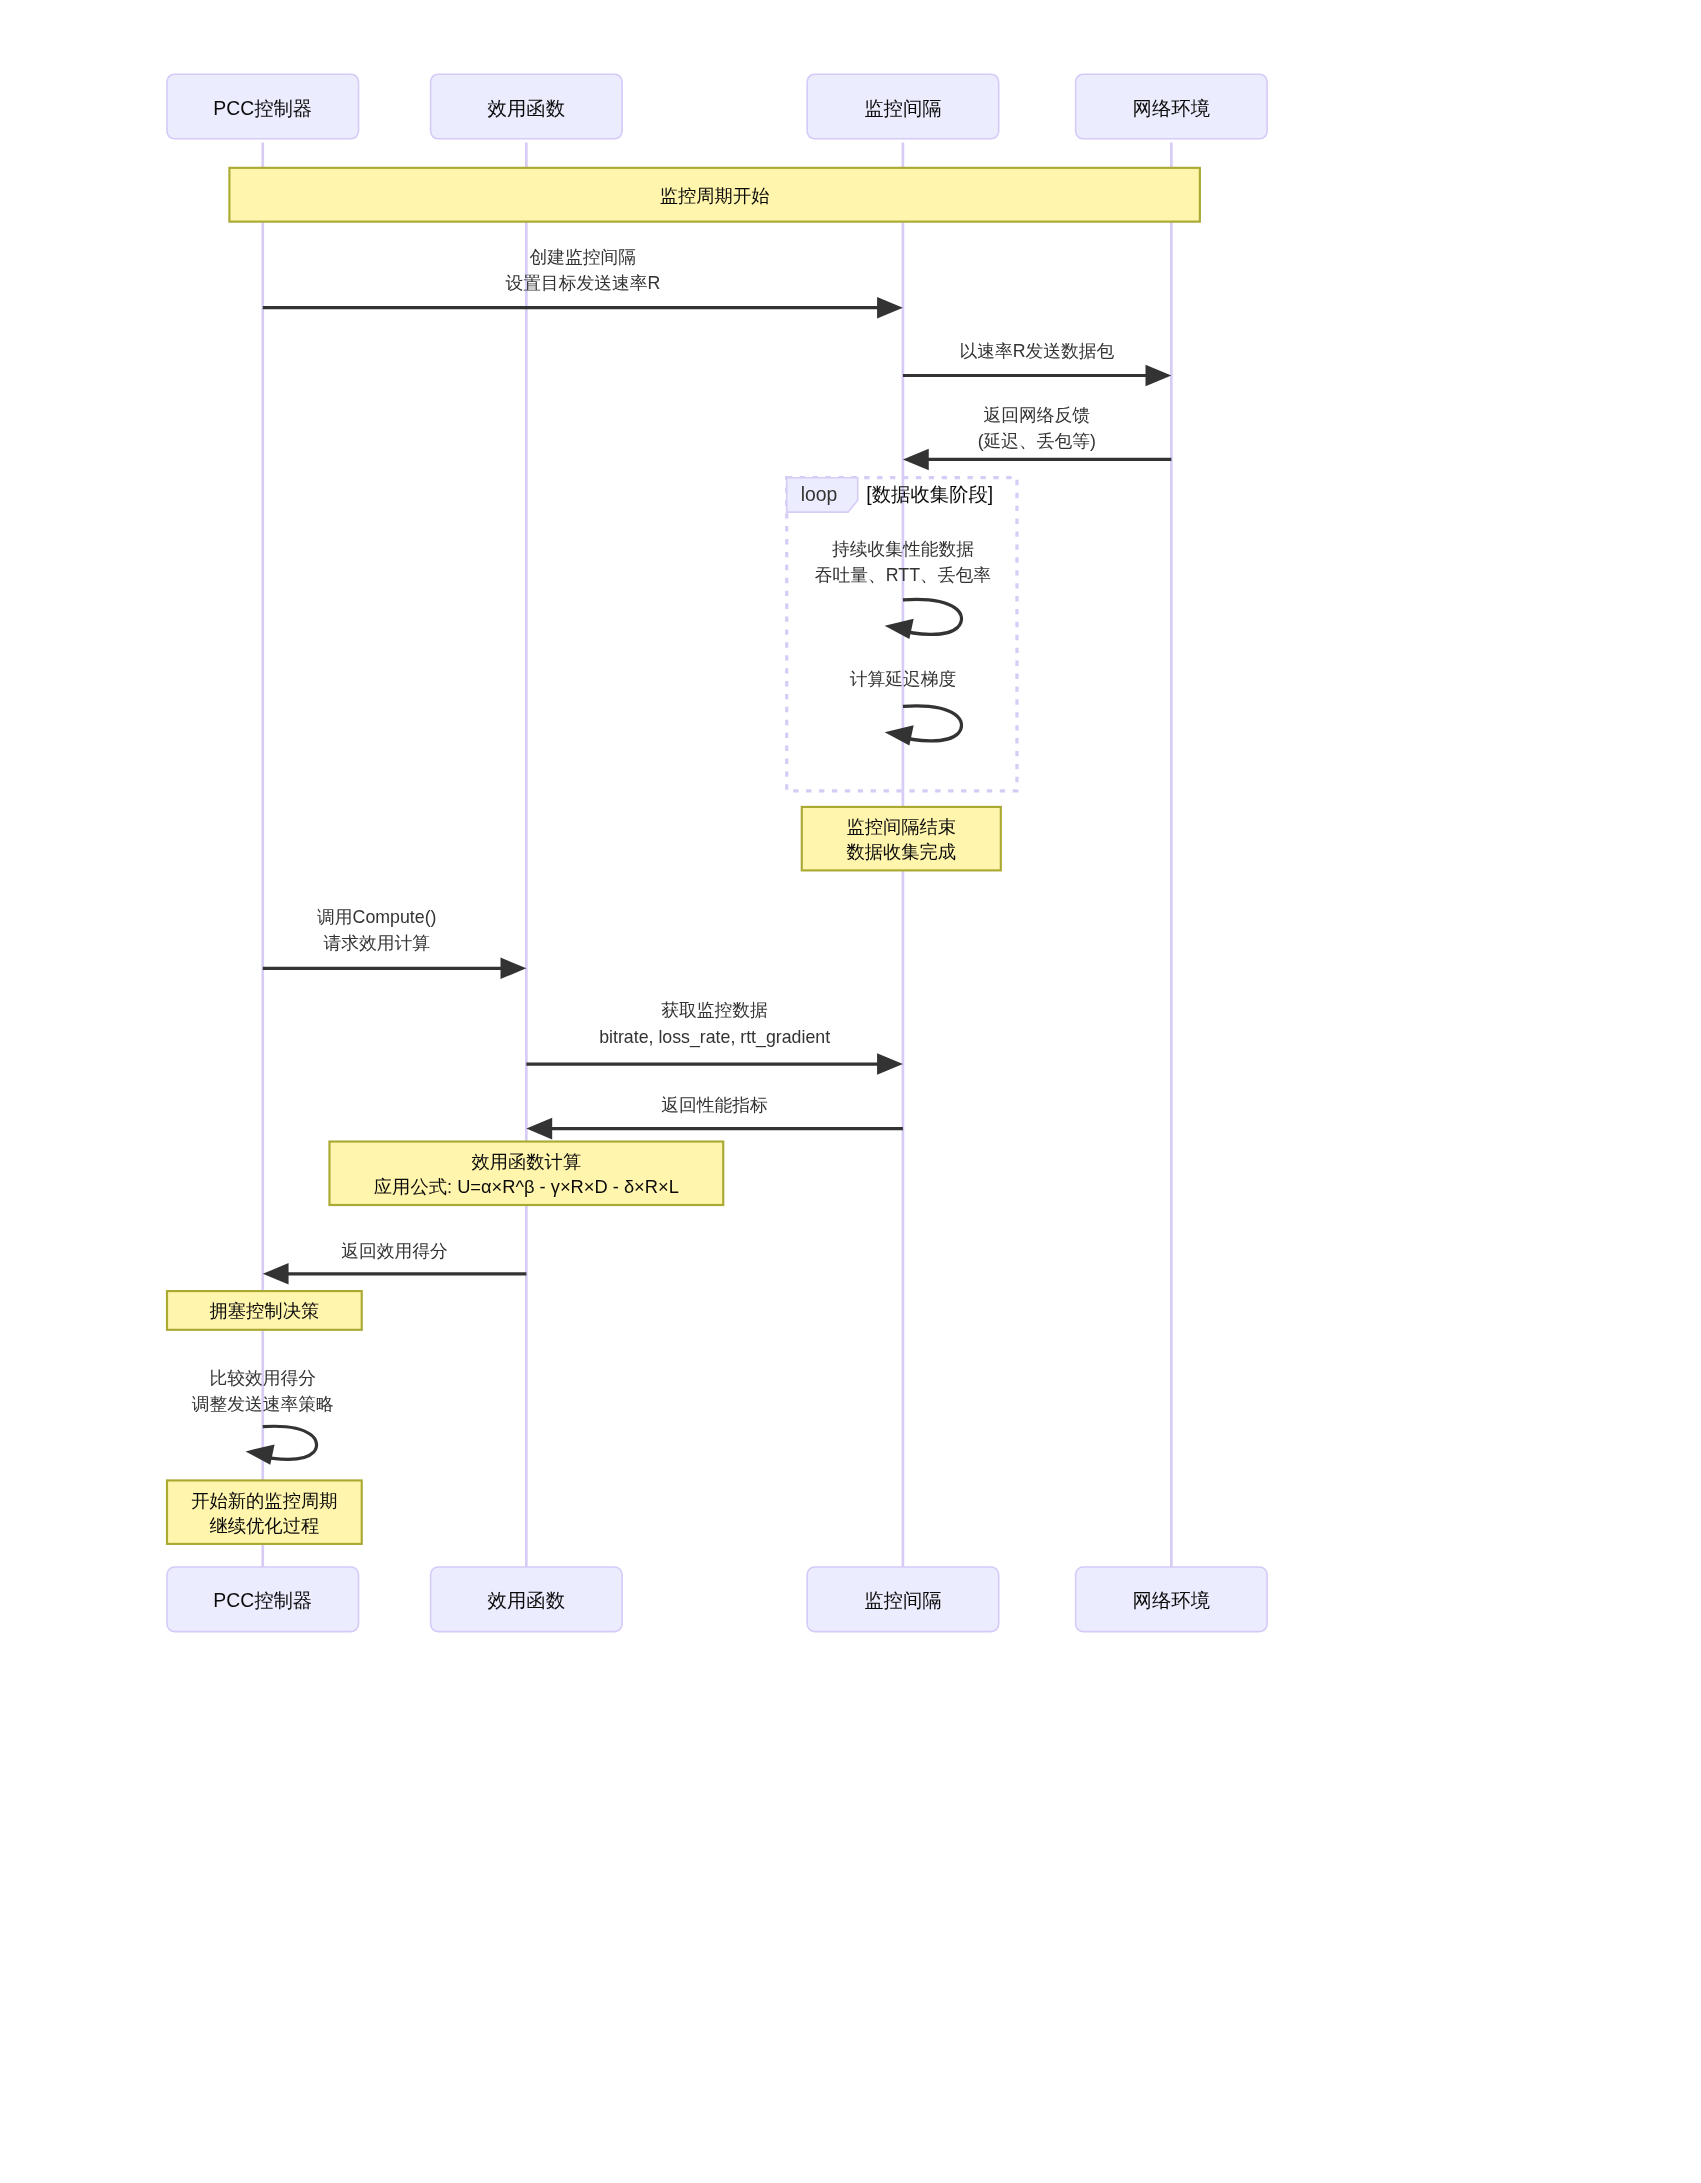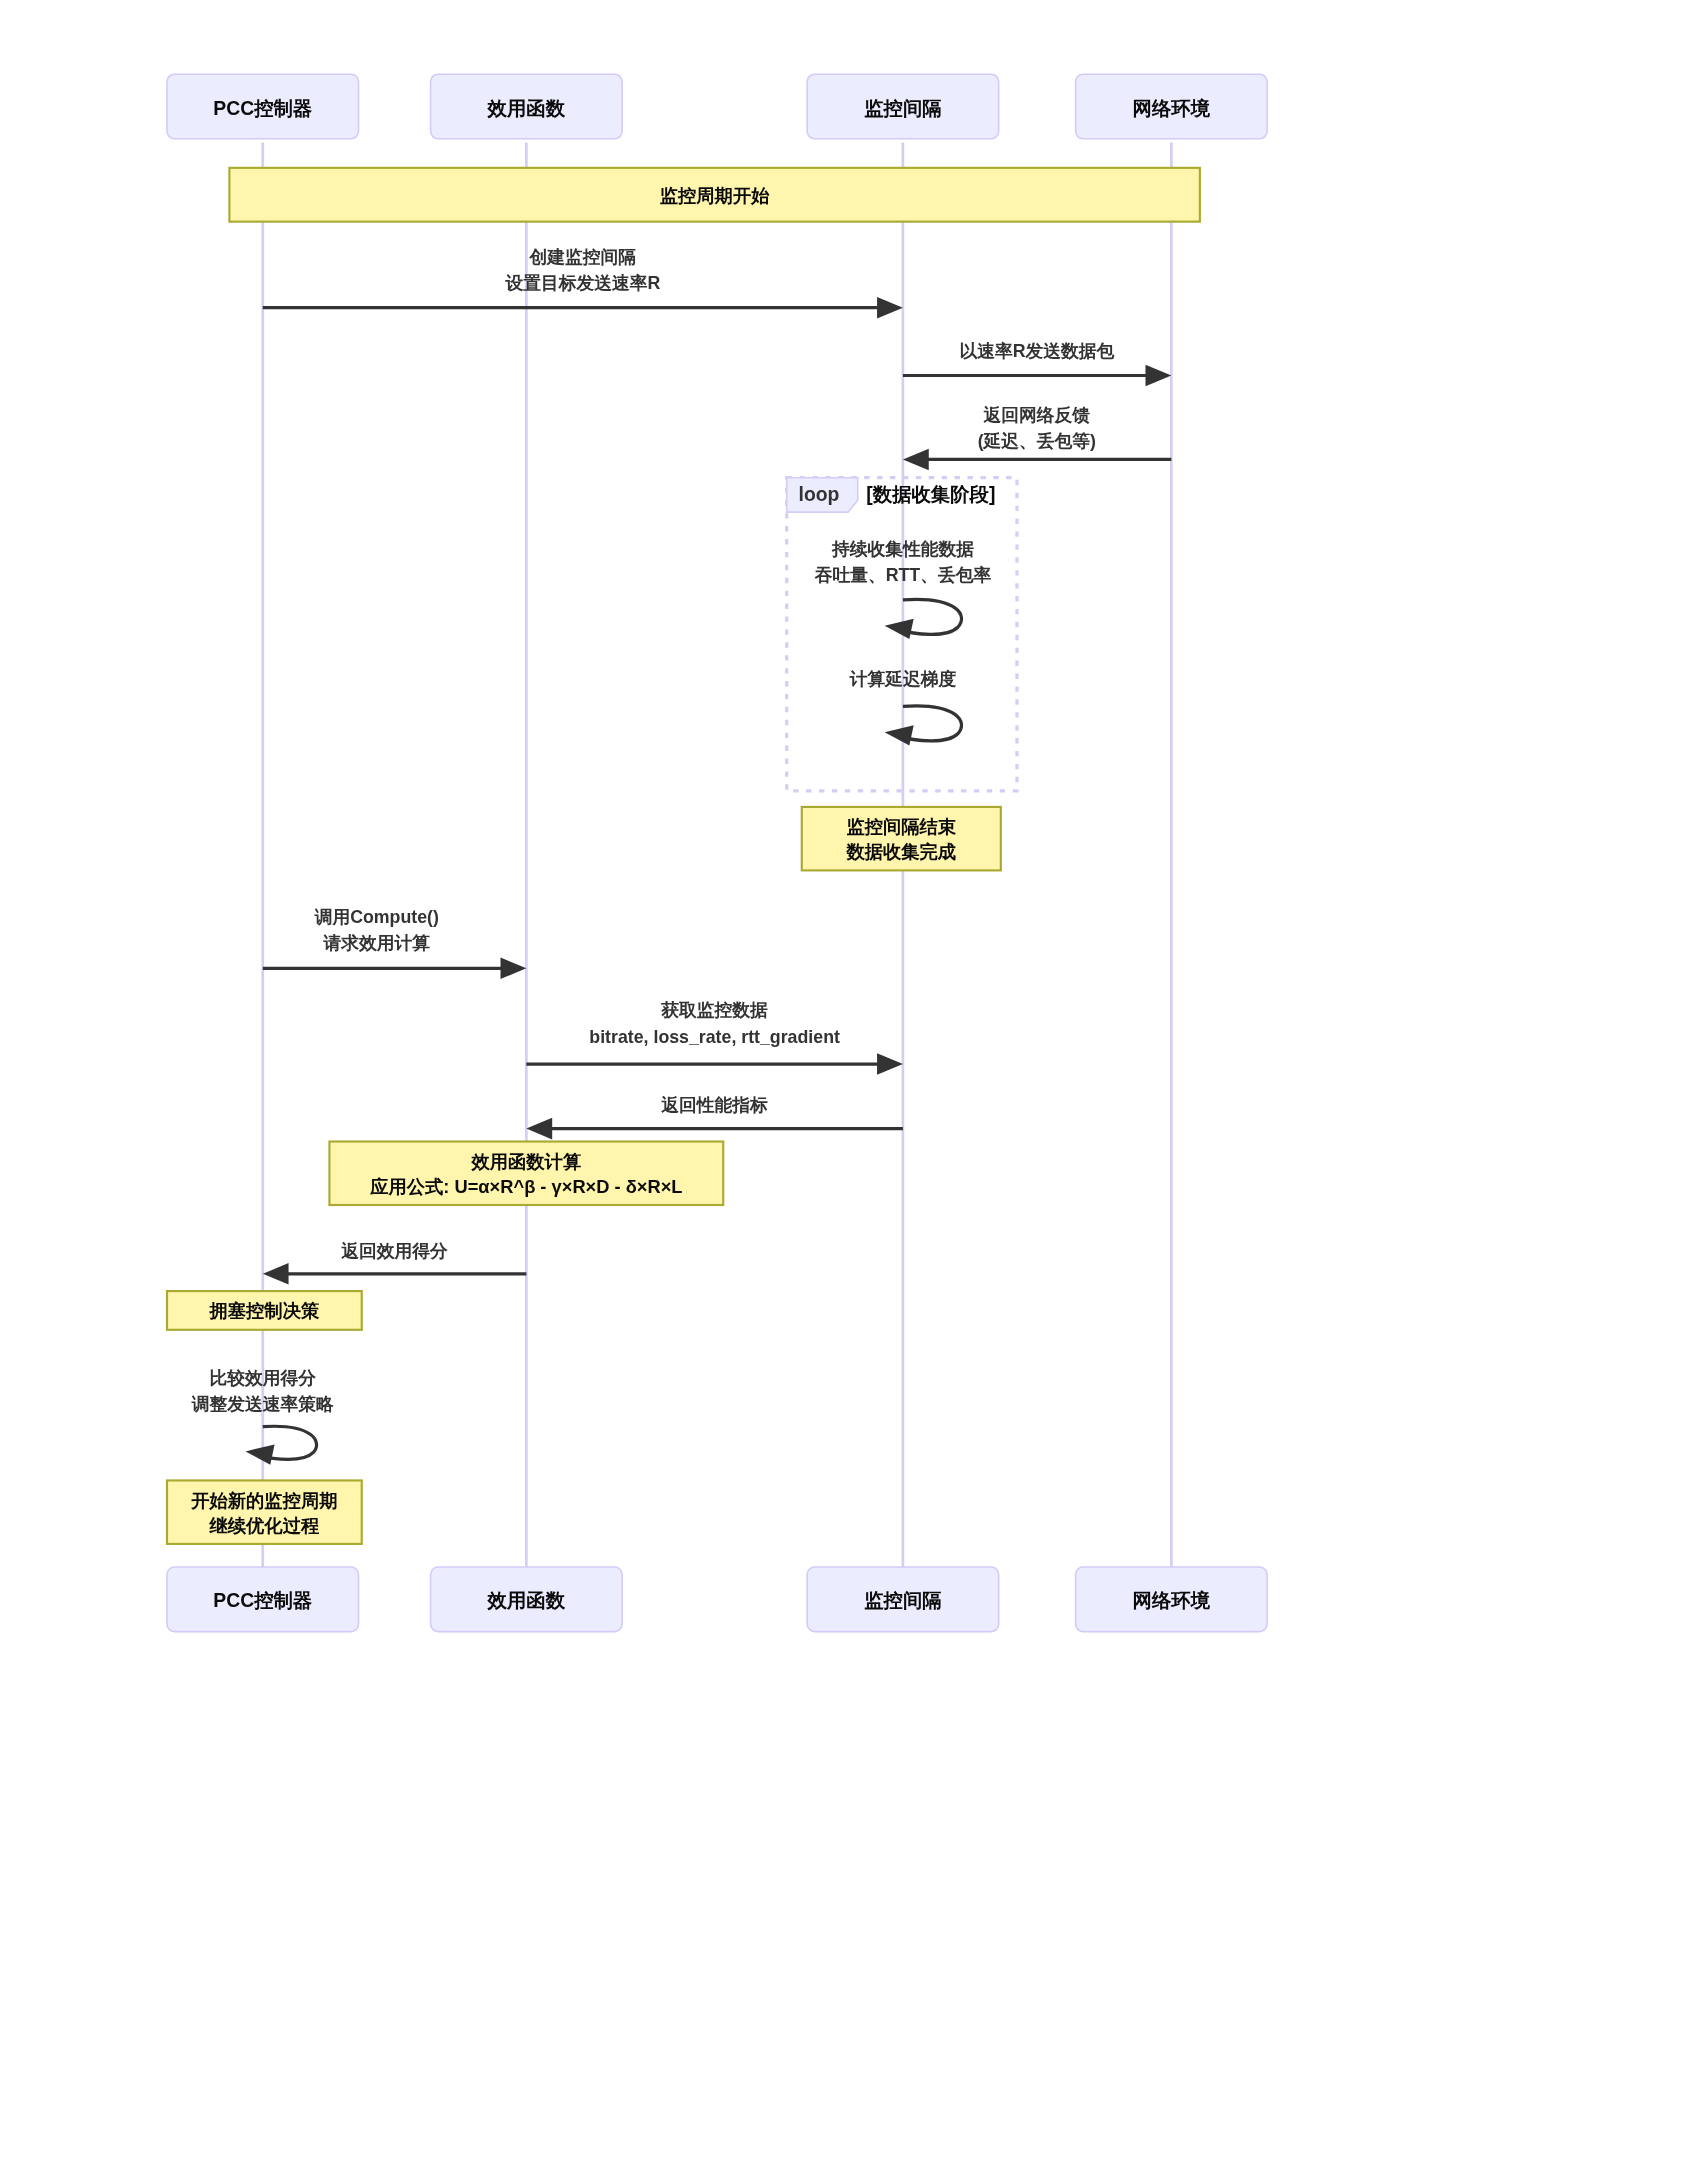--- a/index.html
+++ b/index.html
@@ -11,21 +11,20 @@
     width: 1702px;
     height: 2183px;
     font-family: "Liberation Sans", "DejaVu Sans", sans-serif;
     overflow: hidden;
   }
   #diagram-root {
     position: relative;
     width: 1702px;
     height: 1869px;
     background: #ffffff;
-    font-weight: bold;
   }
   svg#seq {
     display: block;
     width: 1702px;
     height: 2183px;
   }
   .participant-box {
     fill: #ECECFF;
     stroke: #D5CAF8;
     stroke-width: 3;

